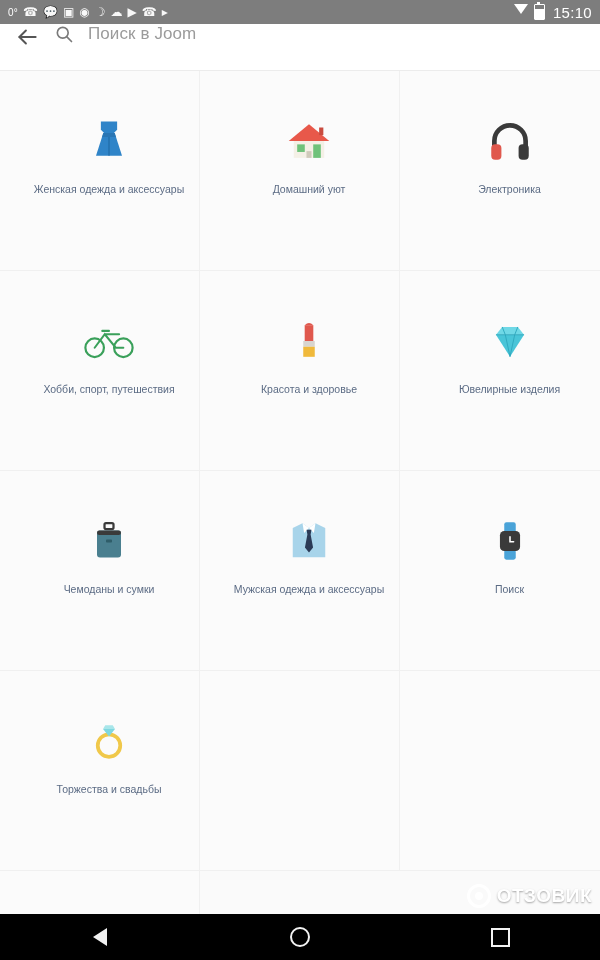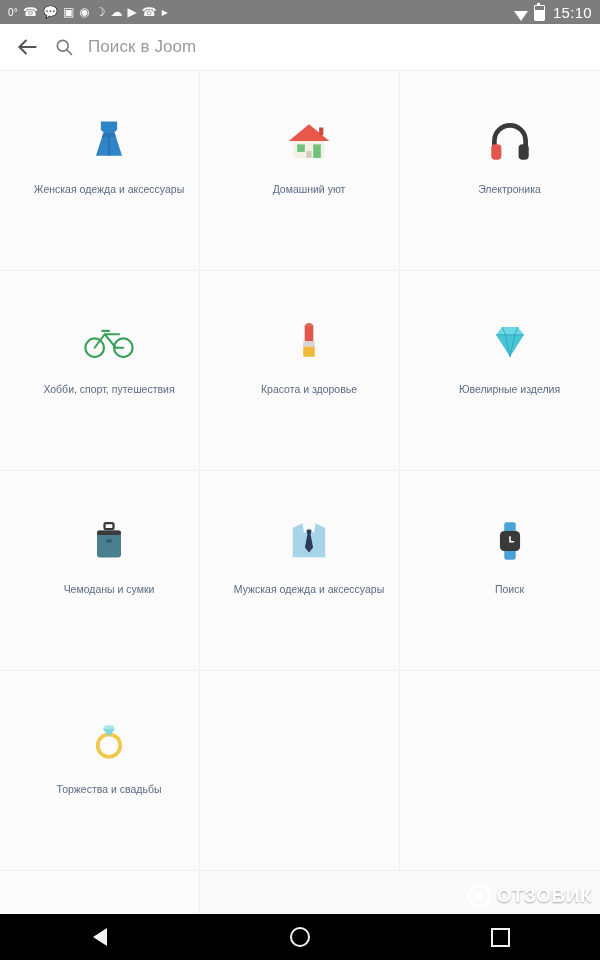--- a/index.html
+++ b/index.html
@@ -34,21 +34,21 @@
     flex: 0 0 auto;
   }
   .statusbar .left {
     display: flex;
     align-items: center;
     gap: 5px;
     flex: 1 1 auto;
   }
   .statusbar .right {
     display: flex;
-    align-items: flex-end;
+    align-items: flex-start;
     gap: 6px;
   }
   .sb-ico {
     display: inline-block;
     opacity: .95;
     line-height: 1;
     font-size: 12px;
   }
   .sb-temp {
     font-size: 10px;
@@ -92,21 +92,20 @@
     border-right: 7px solid transparent;
     border-top: 10px solid #ffffff;
     display: inline-block;
   }
 
   
   .searchbar {
     height: 46px;
     background: #ffffff;
     display: flex;
-    align-items: center;
     padding: 0 14px;
     flex: 0 0 auto;
     border-bottom: 1px solid #ececec;
   }
   .back-arrow {
     width: 26px;
     height: 26px;
     position: relative;
     flex: 0 0 auto;
     margin-right: 14px;

